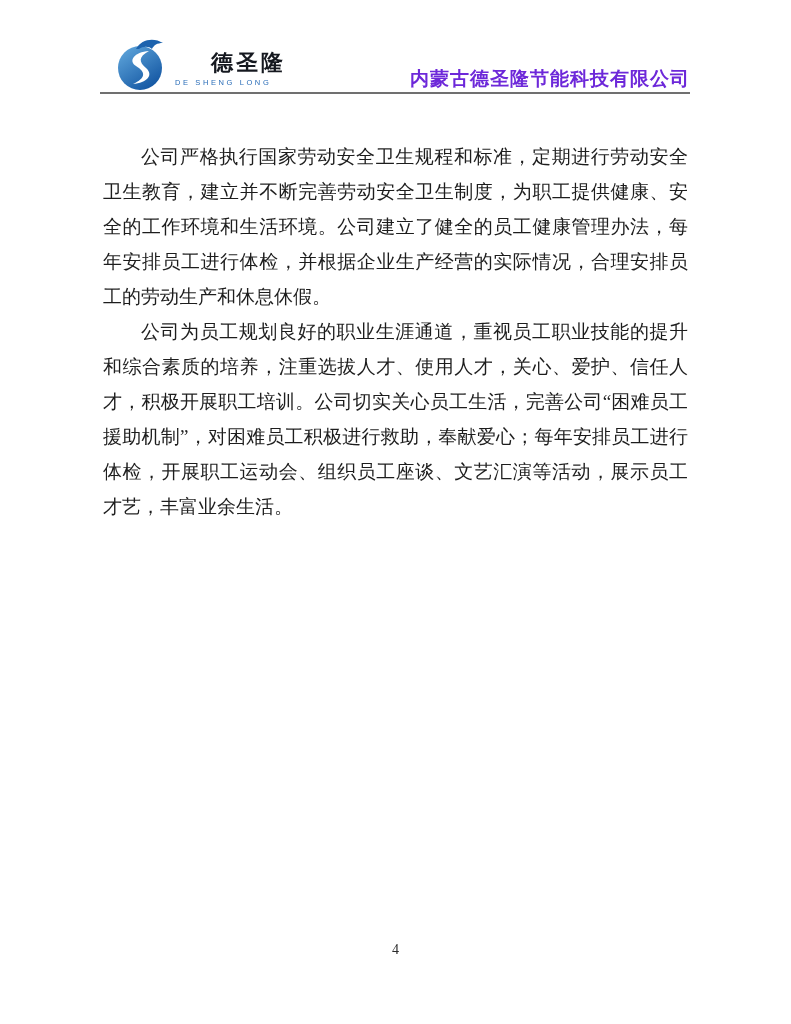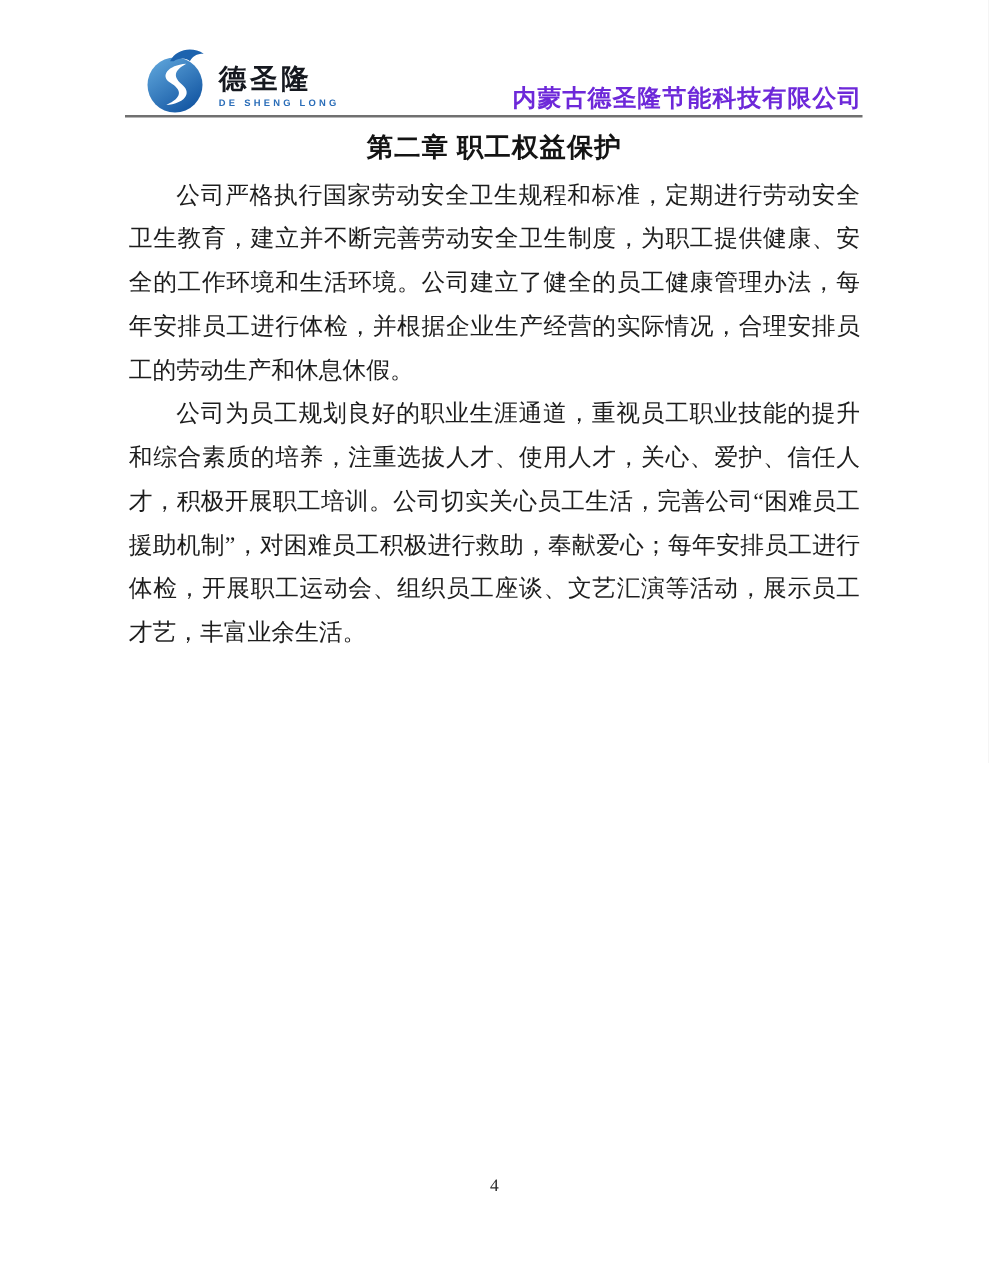--- a/index.html
+++ b/index.html
@@ -33,24 +33,25 @@
   }
   .logo-icon { display: block; }
   .logo-text { margin-left: 5px; margin-top: 10px; }
   .logo-cn {
     font-family: "Liberation Sans", "DejaVu Sans", sans-serif;
     font-weight: bold;
     font-size: 22px;
     line-height: 22px;
     letter-spacing: 3px;
     color: #15181f;
+    margin-left: 36px;
   }
   .logo-en {
     font-family: "Liberation Sans", "DejaVu Sans", sans-serif;
-    font-weight: bold;
+    font-weight: normal;
     font-size: 7.5px;
     letter-spacing: 2.6px;
     margin-top: 4px;
     color: #2a6db8;
   }
   .company-name {
     position: absolute;
     right: 0;
     bottom: 0;
     font-size: 19px;
@@ -144,21 +145,20 @@
       <div class="logo-text">
         <div class="logo-cn">德圣隆</div>
         <div class="logo-en">DE SHENG LONG</div>
       </div>
     </div>
     <div class="company-name">内蒙古德圣隆节能科技有限公司</div>
   </div>
 
   <hr class="header-rule">
 
-  <h1 class="chapter-title">第二章 职工权益保护</h1>
 
   <div class="doc-body">
     <p>公司严格执行国家劳动安全卫生规程和标准，定期进行劳动安全卫生教育，建立并不断完善劳动安全卫生制度，为职工提供健康、安全的工作环境和生活环境。公司建立了健全的员工健康管理办法，每年安排员工进行体检，并根据企业生产经营的实际情况，合理安排员工的劳动生产和休息休假。</p>
     <p>公司为员工规划良好的职业生涯通道，重视员工职业技能的提升和综合素质的培养，注重选拔人才、使用人才，关心、爱护、信任人才，积极开展职工培训。公司切实关心员工生活，完善公司“困难员工援助机制”，对困难员工积极进行救助，奉献爱心；每年安排员工进行体检，开展职工运动会、组织员工座谈、文艺汇演等活动，展示员工才艺，丰富业余生活。</p>
   </div>
 
   <div class="footer">
     <span class="page-number">4</span>
   </div>
 

